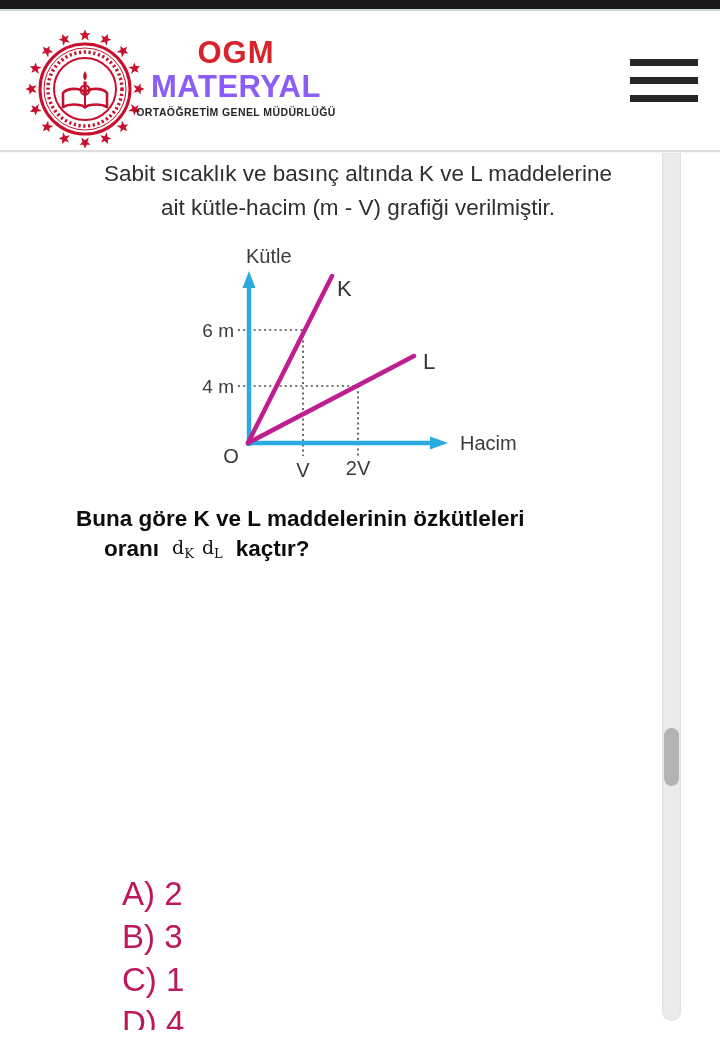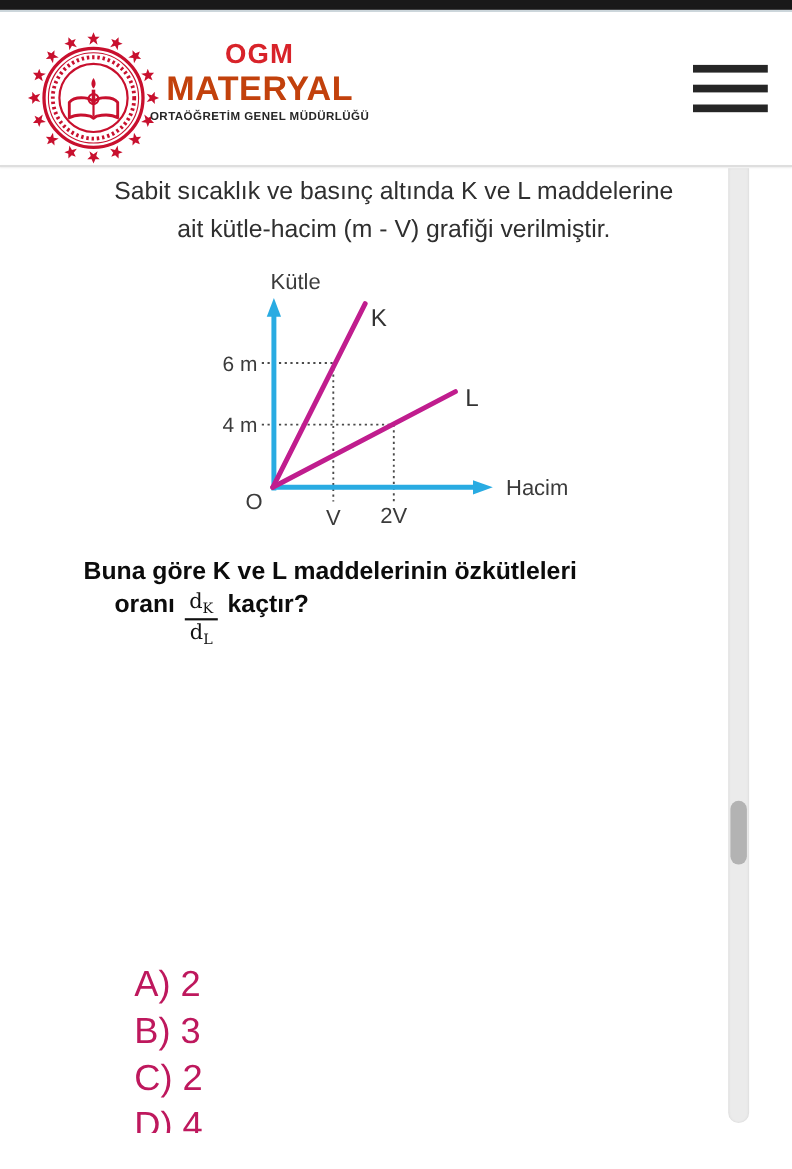--- a/index.html
+++ b/index.html
@@ -12,36 +12,36 @@
   
   .topbar { position:absolute; left:0; top:0; width:720px; height:9px; background:#191919; }
   .topbar-edge { position:absolute; left:0; top:9px; width:720px; height:2px; background:#ccd6db; }
 
   
   .header { position:absolute; left:0; top:11px; width:720px; height:139px; background:#ffffff; }
   .header-divider { position:absolute; left:0; top:150px; width:720px; height:2px;
     background:#dedede; box-shadow:0 1px 2px rgba(0,0,0,0.06); }
   .logo { position:absolute; left:22px; top:16px; width:126px; height:124px; cursor:pointer; }
   .brand { position:absolute; left:135px; top:26px; width:202px; text-align:center; line-height:1; }
-  .brand-ogm { font-size:25px; font-weight:800; color:#d8232a; letter-spacing:1px; }
-  .brand-materyal { font-size:31px; font-weight:800; color:#c2410c; letter-spacing:0.5px; margin-top:3px; }
+  .brand-ogm { font-size:31px; font-weight:800; color:#d8232a; letter-spacing:1px; }
+  .brand-materyal { font-size:31px; font-weight:800; color:#8b5cf6; letter-spacing:0.5px; margin-top:3px; }
   .brand-sub { font-size:10.5px; font-weight:700; color:#262626; letter-spacing:0.4px; margin-top:5px; white-space:nowrap; }
   .menu-btn { position:absolute; left:630px; top:48px; width:68px; height:46px; cursor:pointer; }
   .menu-btn .bar { display:block; width:68px; height:7px; background:#262626; margin-bottom:11px; }
 
   
   .q-intro { position:absolute; left:88px; top:157px; width:540px;
     font-size:22.5px; line-height:34px; color:#2f2f2f;text-align:center; }
   .graph-svg { position:absolute; left:185px; top:244px; }
   .q-prompt1 { position:absolute; left:76px; top:506px; width:480px;
     font-size:22.5px; font-weight:700; color:#0c0c0c; }
   .q-prompt2 { position:absolute; left:104px; top:536px; height:60px;
     display:flex; align-items:flex-start; gap:9px;
     font-size:22.5px; font-weight:700; color:#0c0c0c; }
-  .fraction { display:inline-flex; flex-direction:column; align-items:center;
+  .fraction { display:inline-flex; flex-direction:row; align-items:center;
     font-family:"DejaVu Serif", serif; font-weight:400; color:#111; line-height:1; }
   .frac-num, .frac-den { font-size:19px; padding:2px 4px; }
   .frac-bar { width:100%; height:0; border-top:2px solid #111; }
   .frac-sub { font-size:13px; vertical-align:-4px; }
 
   .options { position:absolute; left:122px; top:872px; width:300px; height:158px; overflow:hidden; }
   .option { font-size:33px; line-height:43px; color:#be185d; cursor:pointer; }
 
   
   .scroll-track { position:absolute; left:662px; top:153px; width:19px; height:868px;
@@ -153,20 +153,20 @@
       <span class="frac-num"><span>d</span><span class="frac-sub">K</span></span>
       <span class="frac-bar"></span>
       <span class="frac-den"><span>d</span><span class="frac-sub">L</span></span>
     </span>
     <span>kaçtır?</span>
   </div>
 
   <div class="options">
     <div class="option">A) 2</div>
     <div class="option">B) 3</div>
-    <div class="option">C) 2</div>
+    <div class="option">C) 1</div>
     <div class="option">D) 4</div>
   </div>
 
   <div class="scroll-track"></div>
   <div class="scroll-thumb"></div>
 
 </div>
 
 </body></html>

